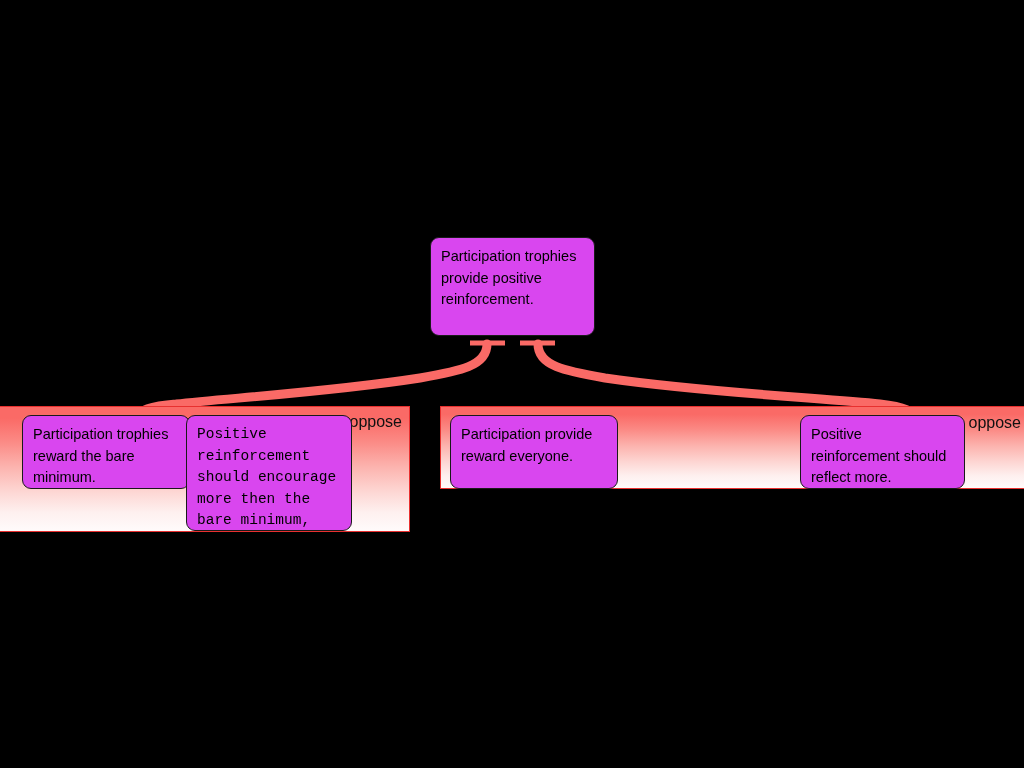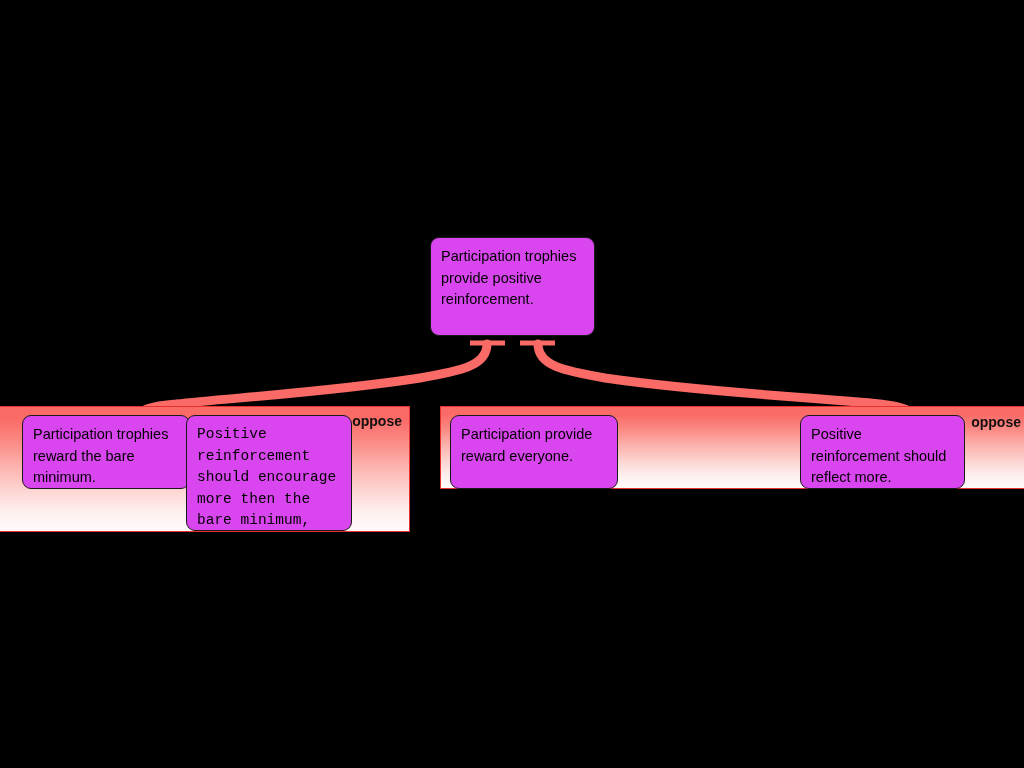--- a/index.html
+++ b/index.html
@@ -80,26 +80,25 @@
 
   #group-right {
     left: 440px;
     top: 406px;
     width: 590px;
     height: 83px;
   }
 
   .group-label {
     position: absolute;
-    font-size: 14px;
+    font-size: 16px;
     line-height: 13px;
     color: #111111;
     font-family: "Liberation Sans", sans-serif;
     white-space: nowrap;
-    font-weight: bold;
   }
 
   
   #lbox-0 { left: 10px;  top: 415px; width: 168px; height: 74px; margin-left: 12px; }
   #lbox-1 { left: 186px; top: 415px; width: 166px; height: 116px; font-family: Liberation Mono, monospace; }
 
   
   #rbox-0 { left: 450px; top: 415px; width: 168px; height: 74px; }
   #rbox-1 { left: 626px; top: 415px; width: 165px; height: 62px; }
   #rbox-2 { left: 800px; top: 415px; width: 165px; height: 74px; }

